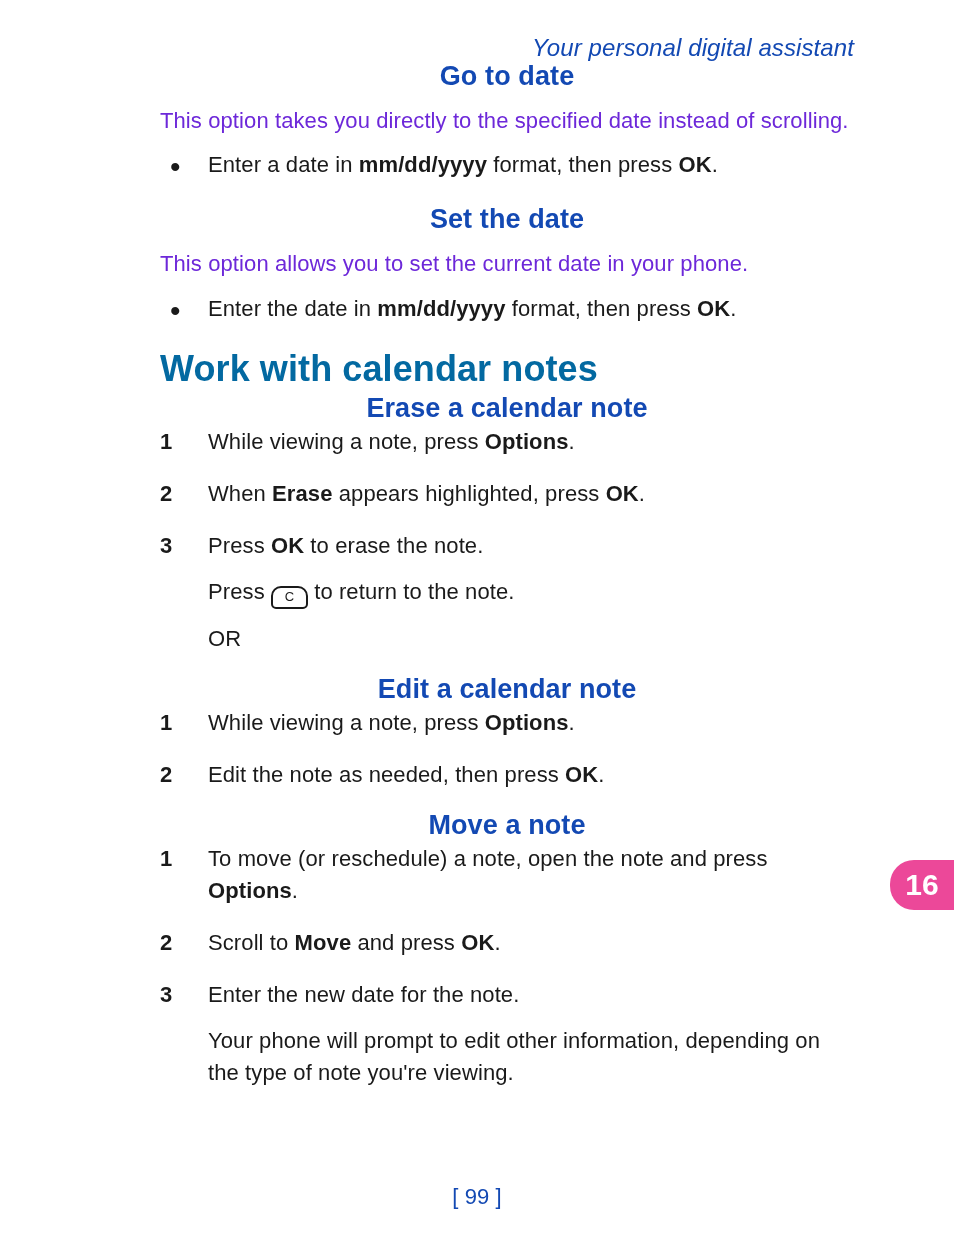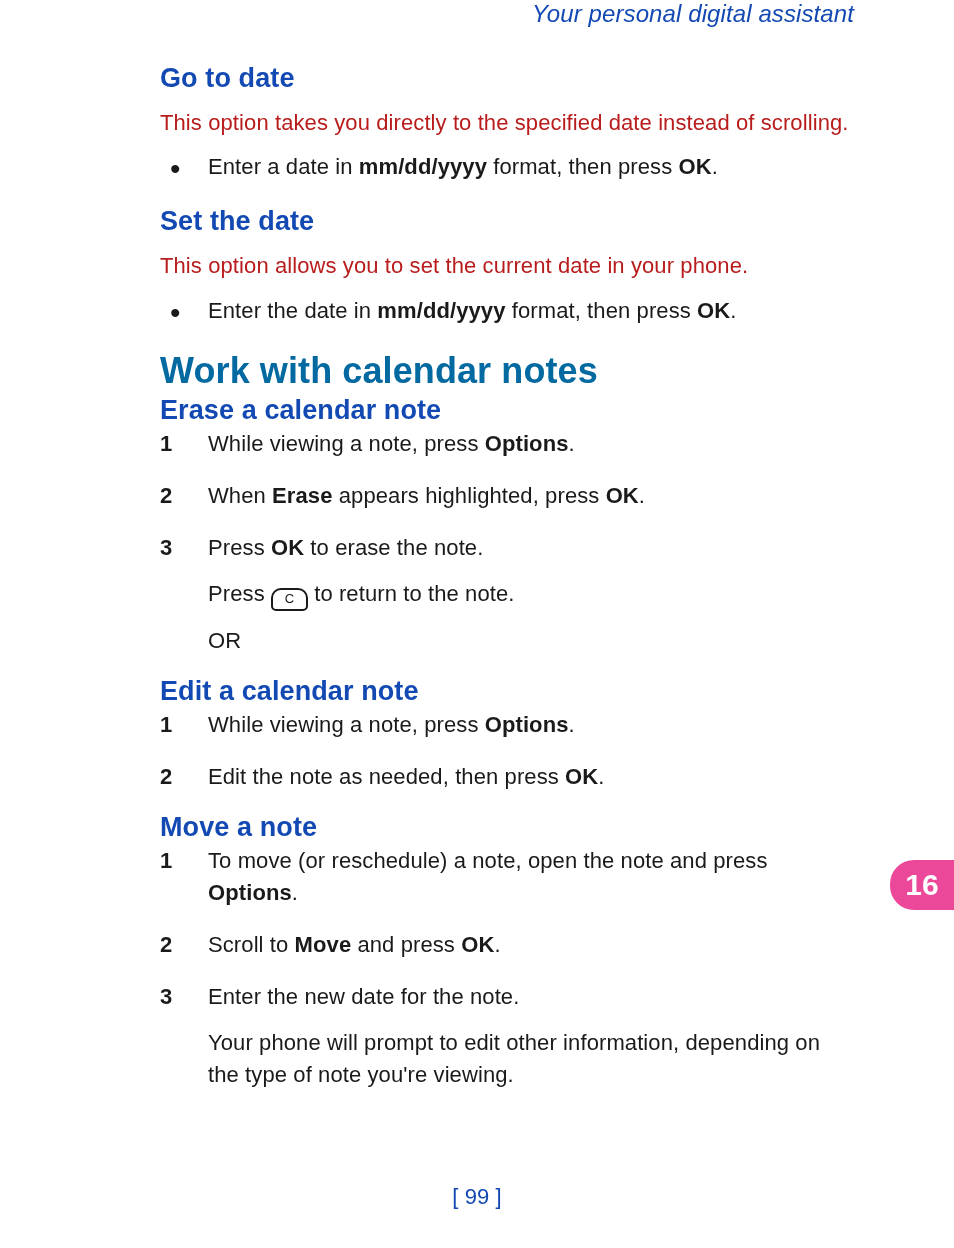--- a/index.html
+++ b/index.html
@@ -17,31 +17,32 @@
     width: 954px;
     height: 1248px;
     box-sizing: border-box;
     padding: 0 100px 0 160px;
   }
   .header-right {
     text-align: right;
     font-style: italic;
     color: #1349b3;
     font-size: 24px;
-    margin-bottom: 36px;
+    padding-top: 34px;
   }
   h2.sub {
     color: #1349b3;
     font-size: 27px;
     font-weight: 700;
     margin: 0 0 2px 0;
     line-height: 1.1;
+    text-align: center;
   }
   p.body {
-    color: #b91c1c;
+    color: #6d28d9;
     font-size: 22px;
     margin: 14px 0 14px 0;
     line-height: 1.35;
   }
   ul.bul {
     list-style: none;
     padding: 0;
     margin: 12px 0 24px 0;
   }
   ul.bul li {

